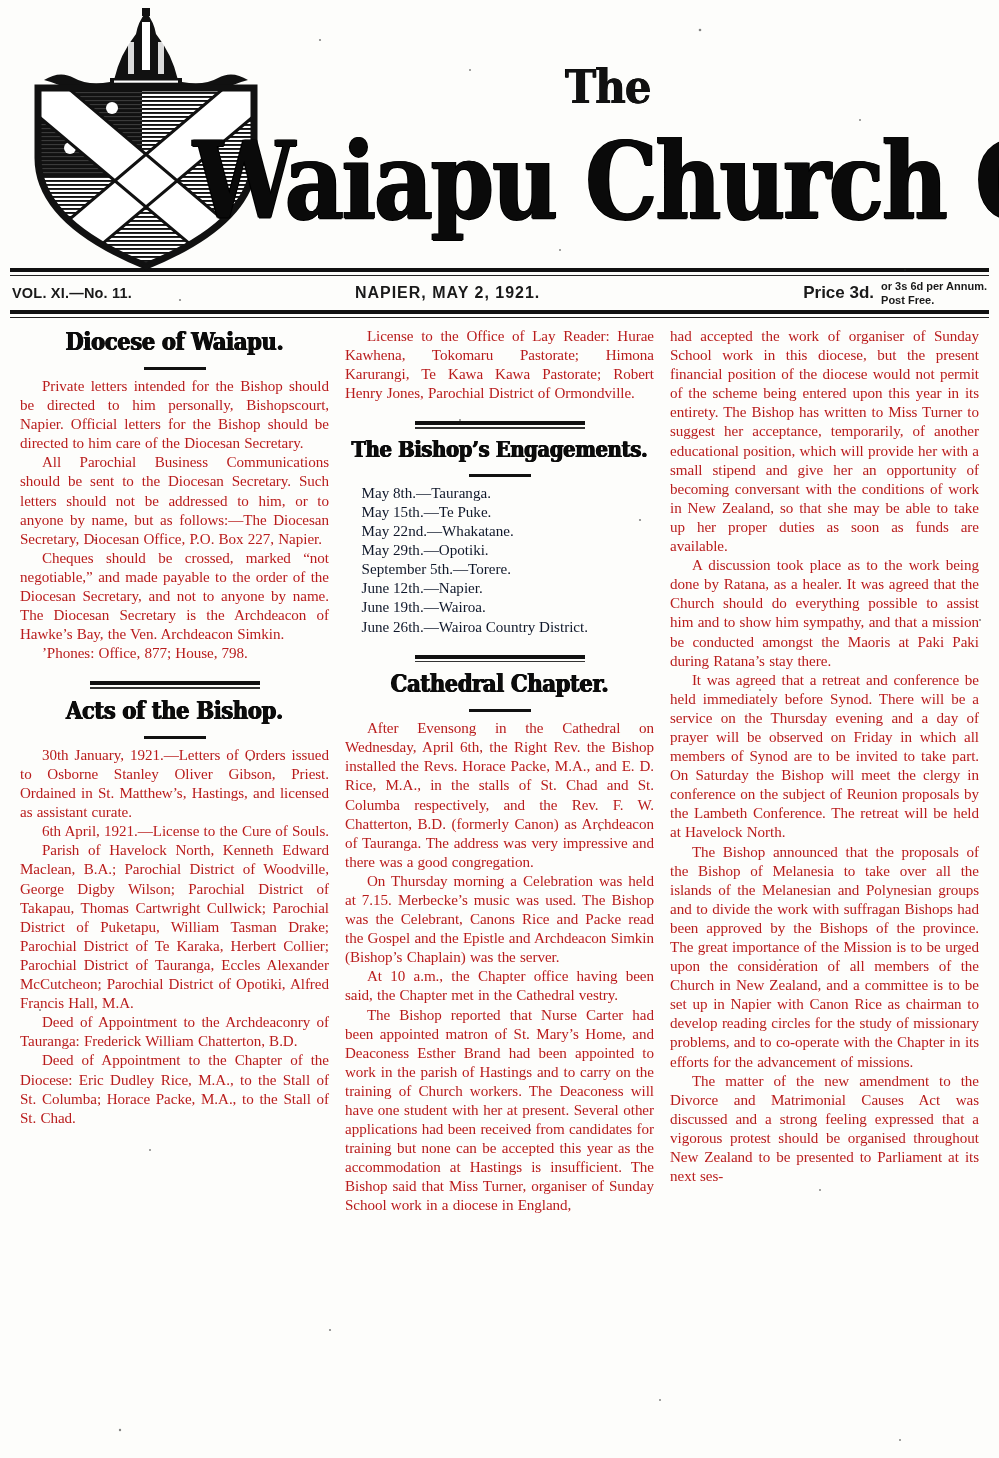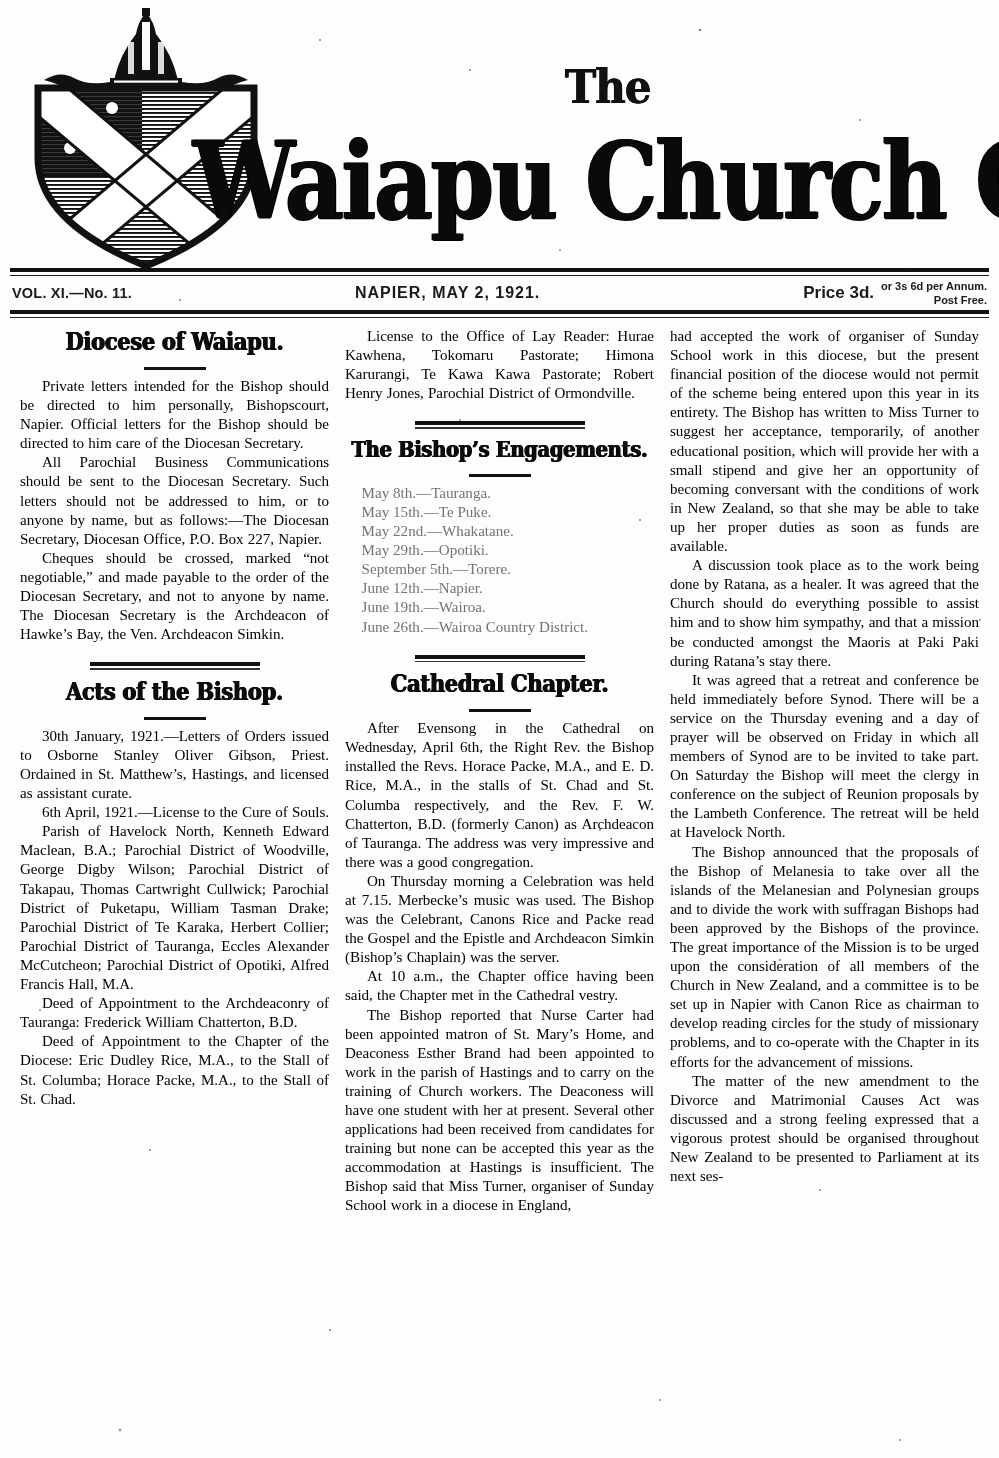--- a/index.html
+++ b/index.html
@@ -122,21 +122,20 @@
   .price-main {
     font-size: 17px;
     font-weight: 700;
     font-family: "Liberation Sans", "DejaVu Sans", sans-serif;
     align-self: center;
   }
   .price-sub {
     font-size: 11px;
     font-weight: 700;
     line-height: 1.22;
-    text-align: right;
     font-family: "Liberation Sans", "DejaVu Sans", sans-serif;
     padding-top: 1px;
   }
 
   
   .columns {
     display: flex;
     margin: 9px 12px 0 12px;
     gap: 0;
     height: 1108px;
@@ -187,35 +186,35 @@
   p.body {
     margin: 0;
     text-indent: 1.45em;
     font-family: "Liberation Serif", "DejaVu Serif", serif;
     font-size: 15.1px;
     line-height: 19.1px;
     text-align: justify;
     text-justify: inter-word;
     letter-spacing: -0.05px;
     word-spacing: .5px;
-    color: #000000;
+    color: #b91c1c;
   }
   p.body.cont { text-indent: 0; }
 
   ul.engagements {
     list-style: none;
     margin: 0;
     padding: 0;
   }
   ul.engagements li {
     font-family: "Liberation Serif", "DejaVu Serif", serif;
     font-size: 15.1px;
     line-height: 19.1px;
     text-indent: 1.1em;
-    color: #737373;
+    color: #0f172a;
   }
 </style>
 </head>
 <body>
 
 <div id="page">
 
   <div class="masthead">
 
     <div class="crest">
@@ -298,20 +297,21 @@
   <div class="columns">
 
     <div class="col">
 
       <h2 class="sec-head">Diocese of Waiapu.</h2>
       <div class="dash-rule"></div>
 
       <p class="body">Private letters intended for the Bishop should be directed to him personally, Bishopscourt, Napier. Official letters for the Bishop should be directed to him care of the Diocesan Secretary.</p>
       <p class="body">All Parochial Business Communications should be sent to the Diocesan Secretary. Such letters should not be addressed to him, or to anyone by name, but as follows:—The Diocesan Secretary, Diocesan Office, P.O. Box 227, Napier.</p>
       <p class="body">Cheques should be crossed, marked “not negotiable,” and made payable to the order of the Diocesan Secretary, and not to anyone by name. The Diocesan Secretary is the Archdeacon of Hawke’s Bay, the Ven. Archdeacon Simkin.</p>
+      <p class="body">’Phones: Office, 877; House, 798.</p>
 
       <div class="top-rule"></div>
       <div class="top-rule-thin"></div>
 
       <h2 class="sec-head">Acts of the Bishop.</h2>
       <div class="dash-rule"></div>
 
       <p class="body">30th January, 1921.—Letters of Orders issued to Osborne Stanley Oliver Gibson, Priest. Ordained in St. Matthew’s, Hastings, and licensed as assistant curate.</p>
       <p class="body">6th April, 1921.—License to the Cure of Souls.</p>
       <p class="body">Parish of Havelock North, Kenneth Edward Maclean, B.A.; Parochial District of Woodville, George Digby Wilson; Parochial District of Takapau, Thomas Cartwright Cullwick; Parochial District of Puketapu, William Tasman Drake; Parochial District of Te Karaka, Herbert Collier; Parochial District of Tauranga, Eccles Alexander McCutcheon; Parochial District of Opotiki, Alfred Francis Hall, M.A.</p>

